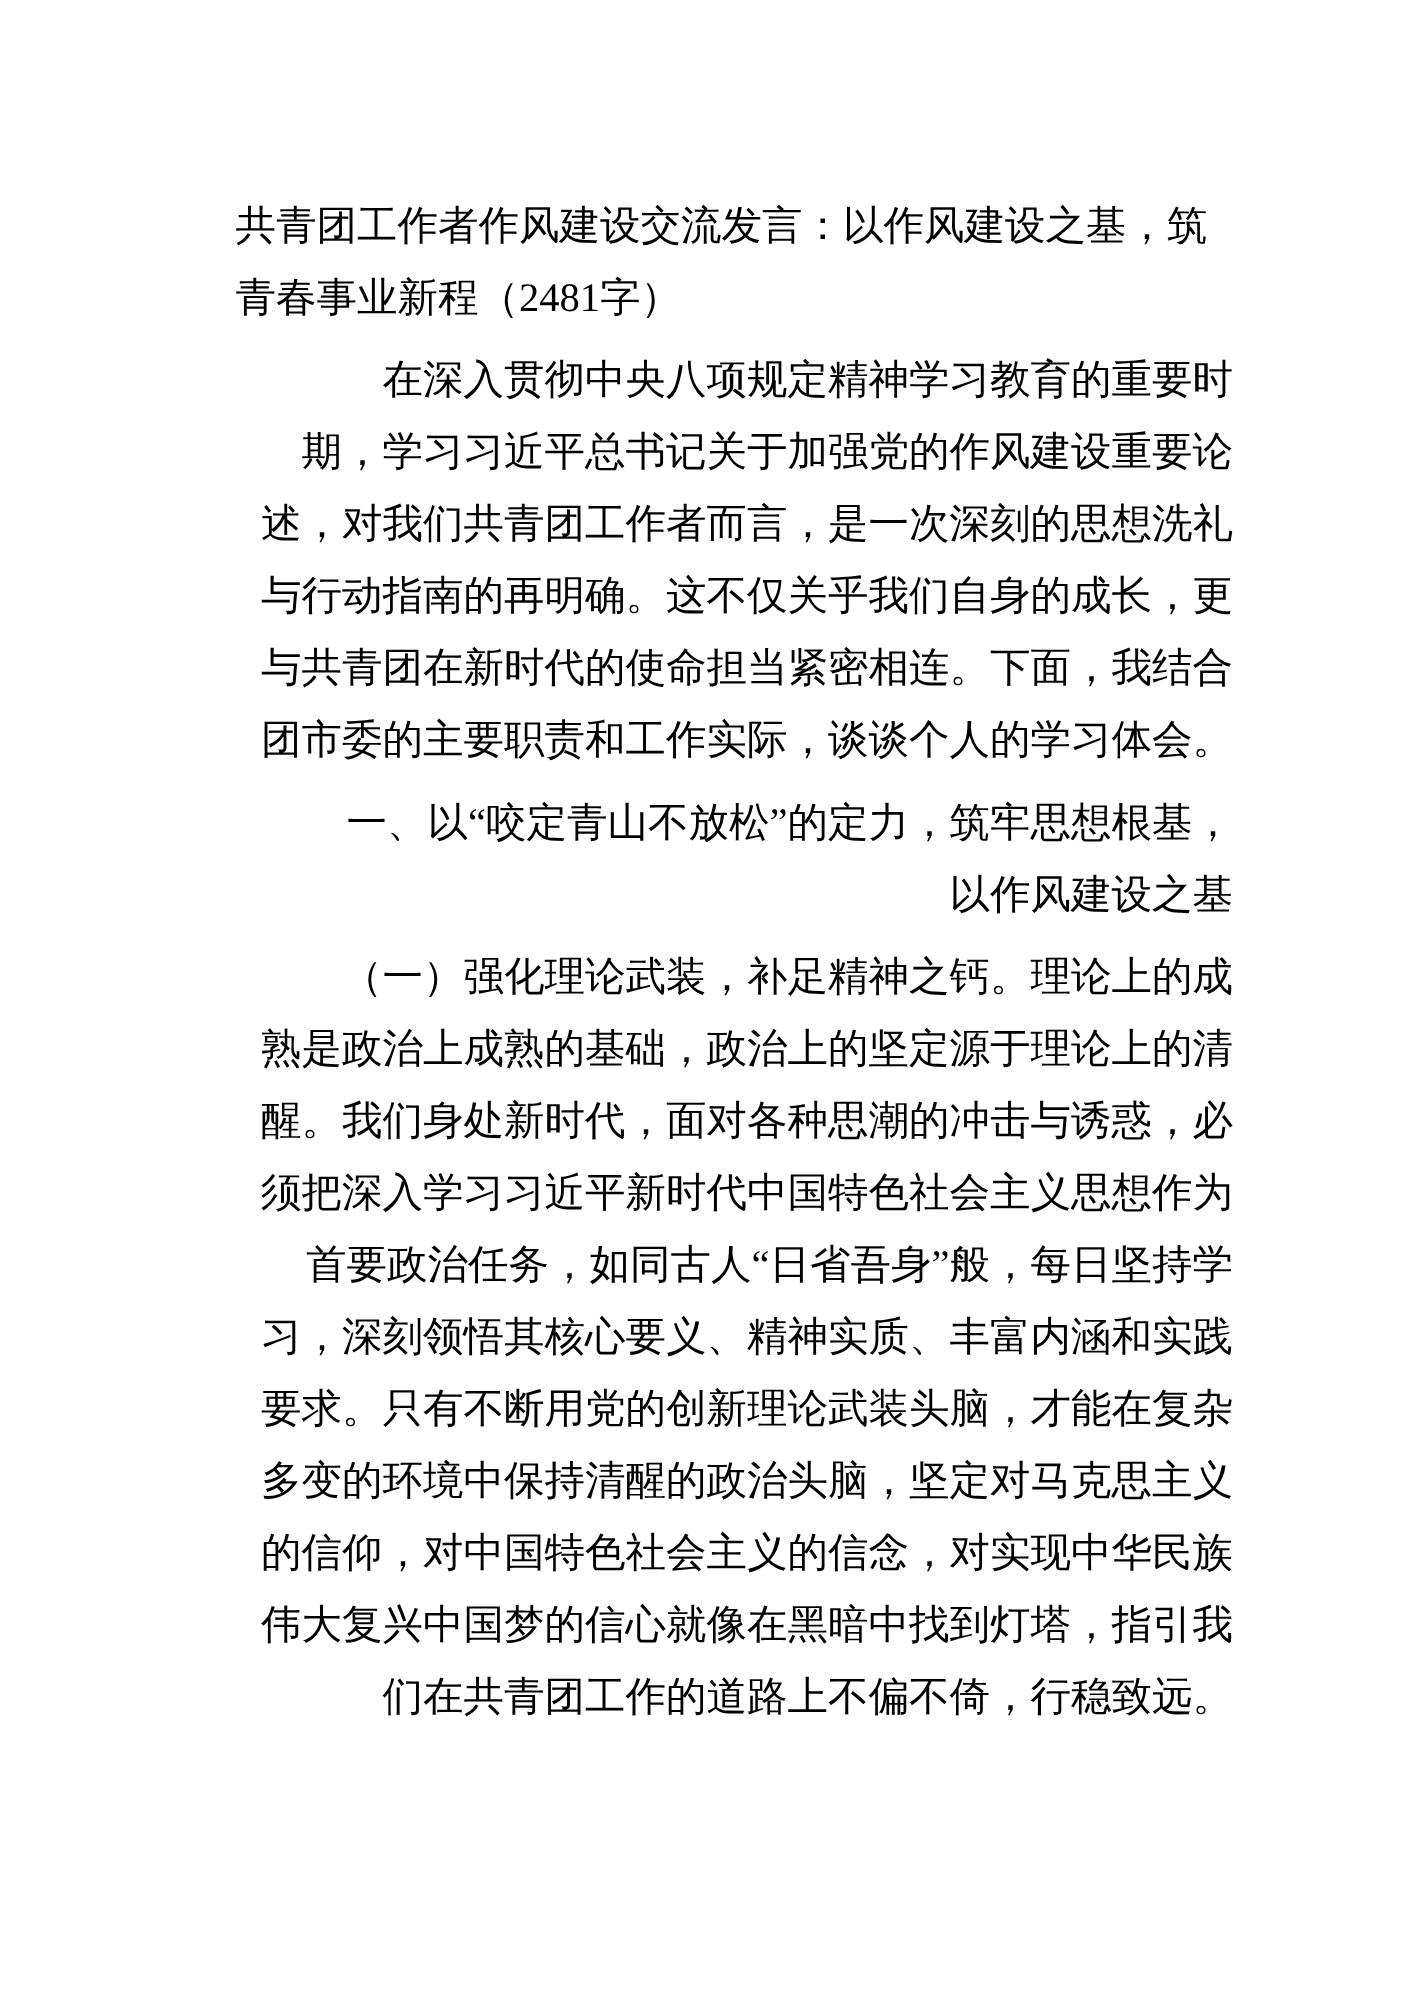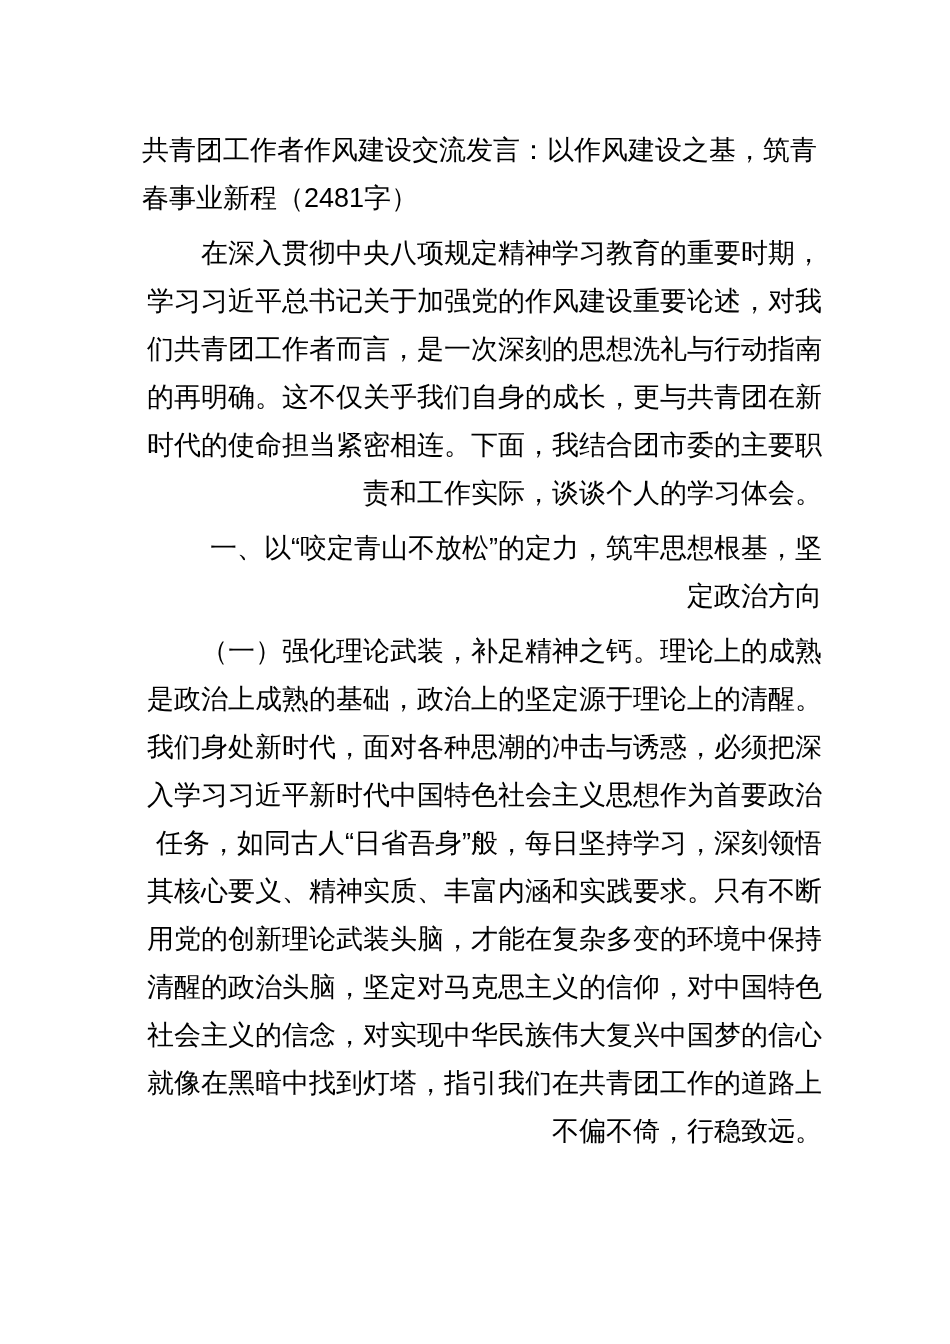--- a/index.html
+++ b/index.html
@@ -23,36 +23,37 @@
     width: 680px;
     font-family: "Liberation Sans", "DejaVu Sans", sans-serif;
     font-size: 27px;
     line-height: 48px;
     color: #000000;
     text-align: left;
     letter-spacing: 0;
     word-break: break-all;
   }
   .content p {
-    margin: 0 0 7px 0;
+    margin: 0 0 7px 15px;
     padding: 0;
+    font-family: Liberation Serif, serif;
   }
   .content p.indent {
     text-indent: 2em;
     text-align: right;
   }
   .doc-title {
     font-weight: 400;
   }
 </style>
 </head>
 <body>
 
 <div class="page">
   <div class="content">
     <p class="doc-title">共青团工作者作风建设交流发言：以作风建设之基，筑青春事业新程（2481字）</p>
     <div id="paragraphs">
         <p class="indent body-paragraph">在深入贯彻中央八项规定精神学习教育的重要时期，学习习近平总书记关于加强党的作风建设重要论述，对我们共青团工作者而言，是一次深刻的思想洗礼与行动指南的再明确。这不仅关乎我们自身的成长，更与共青团在新时代的使命担当紧密相连。下面，我结合团市委的主要职责和工作实际，谈谈个人的学习体会。</p>
-        <p class="indent section-heading">一、以“咬定青山不放松”的定力，筑牢思想根基，坚定政治方向</p>
+        <p class="indent section-heading">一、以“咬定青山不放松”的定力，筑牢思想根基，以作风建设之基</p>
         <p class="indent body-paragraph">（一）强化理论武装，补足精神之钙。理论上的成熟是政治上成熟的基础，政治上的坚定源于理论上的清醒。我们身处新时代，面对各种思潮的冲击与诱惑，必须把深入学习习近平新时代中国特色社会主义思想作为首要政治任务，如同古人“日省吾身”般，每日坚持学习，深刻领悟其核心要义、精神实质、丰富内涵和实践要求。只有不断用党的创新理论武装头脑，才能在复杂多变的环境中保持清醒的政治头脑，坚定对马克思主义的信仰，对中国特色社会主义的信念，对实现中华民族伟大复兴中国梦的信心就像在黑暗中找到灯塔，指引我们在共青团工作的道路上不偏不倚，行稳致远。</p>
       </div>
   </div>
 </div>
 
 </body></html>

